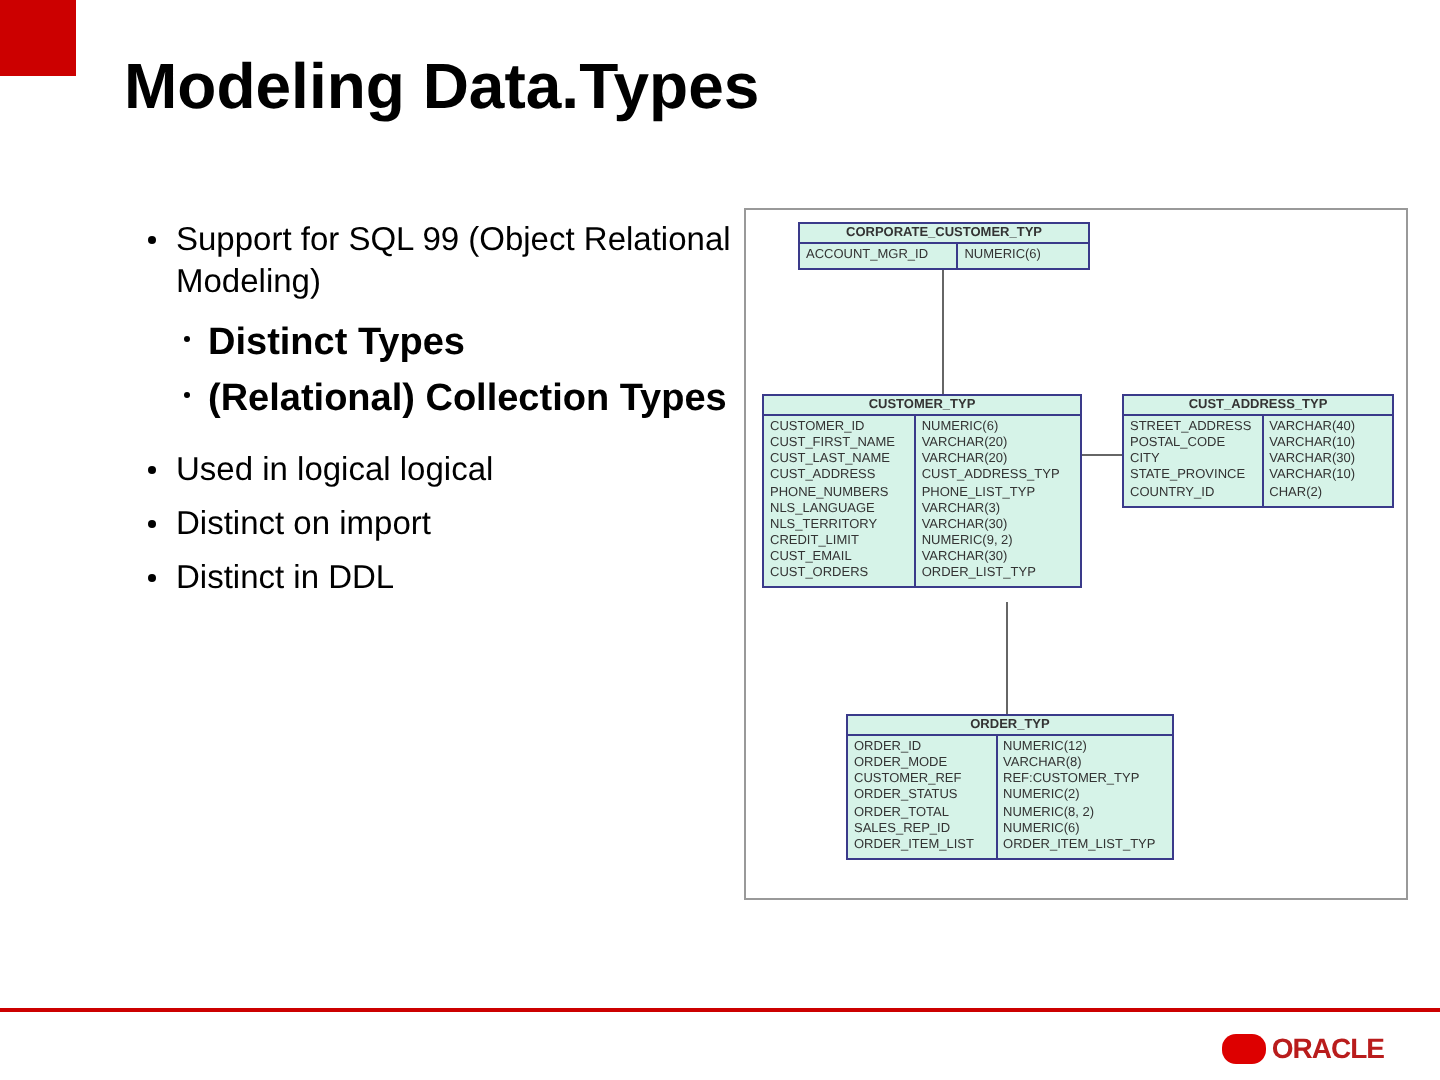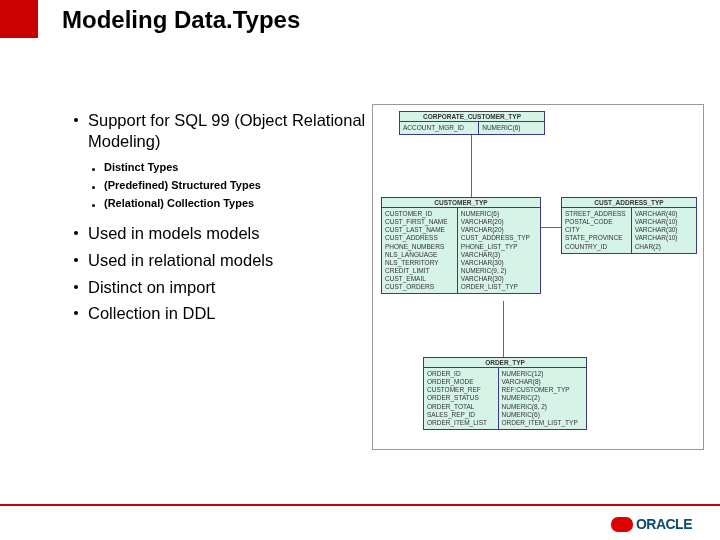--- a/index.html
+++ b/index.html
@@ -14,23 +14,23 @@
   .red-block {
     position: absolute;
     top: 0;
     left: 0;
     width: 38px;
     height: 38px;
     background: #c00;
   }
   .title {
     position: absolute;
-    top: 6px;
+    top: 25px;
     left: 62px;
-    font-size: 24px;
+    font-size: 32px;
     font-weight: bold;
     color: #000;
   }
   .left-col {
     position: absolute;
     top: 110px;
     left: 74px;
     width: 300px;
   }
   .bullet-row {
@@ -41,21 +41,21 @@
   .b1-dot {
     width: 4px; height: 4px; background: #000; border-radius: 50%;
     margin-top: 8px; margin-right: 10px; flex-shrink: 0;
   }
   .b1-text { font-size: 16.5px; line-height: 1.25; }
   .sub-list { margin: 10px 0 14px 18px; }
   .b2-dot {
     width: 3px; height: 3px; background: #000; border-radius: 50%;
     margin-top: 7px; margin-right: 9px; flex-shrink: 0;
   }
-  .b2-text { font-size: 11px; font-weight: bold; text-align: center; }
+  .b2-text { font-size: 19px; font-weight: bold; text-align: center; }
   .sub-list .bullet-row { margin-bottom: 6px; }
   .main-list .bullet-row { margin-bottom: 6px; }
 
   .diagram {
     position: absolute;
     top: 104px;
     left: 372px;
     width: 332px;
     height: 346px;
     border: 1px solid #999;
@@ -107,21 +107,21 @@
     gap: 1px;
   }
   .logo .pill {
     width: 22px; height: 15px;
     background: #d00;
     border-radius: 7px;
   }
   .logo .word {
     font-family: Arial, sans-serif;
     font-weight: bold;
-    color: #0c4a6e;
+    color: #b91c1c;
     font-size: 14px;
     letter-spacing: -0.5px;
     margin-left: 2px;
   }
 </style>
 </head>
 <body>
 
 <div class="red-block"></div>
 <h1 class="title">Modeling Data.Types</h1>
@@ -131,43 +131,35 @@
     <span class="b1-dot"></span>
     <span class="b1-text">Support for SQL 99 (Object Relational Modeling)</span>
   </div>
   <div class="sub-list">
     <div class="bullet-row">
       <span class="b2-dot"></span>
       <span class="b2-text">Distinct Types</span>
     </div>
     <div class="bullet-row">
       <span class="b2-dot"></span>
-      <span class="b2-text">(Predefined) Structured Types</span>
-    </div>
-    <div class="bullet-row">
-      <span class="b2-dot"></span>
       <span class="b2-text">(Relational) Collection Types</span>
     </div>
   </div>
   <div class="main-list">
     <div class="bullet-row">
       <span class="b1-dot"></span>
-      <span class="b1-text">Used in models models</span>
-    </div>
-    <div class="bullet-row">
-      <span class="b1-dot"></span>
-      <span class="b1-text">Used in relational models</span>
+      <span class="b1-text">Used in logical logical</span>
     </div>
     <div class="bullet-row">
       <span class="b1-dot"></span>
       <span class="b1-text">Distinct on import</span>
     </div>
     <div class="bullet-row">
       <span class="b1-dot"></span>
-      <span class="b1-text">Collection in DDL</span>
+      <span class="b1-text">Distinct in DDL</span>
     </div>
   </div>
 </div>
 
 <div class="diagram">
 
   <div class="ent" style="top:6px;left:26px;width:146px;">
     <div class="ent-header">CORPORATE_CUSTOMER_TYP</div>
     <div class="ent-body">
       <div class="ent-col left" style="width:55%;">ACCOUNT_MGR_ID</div>

